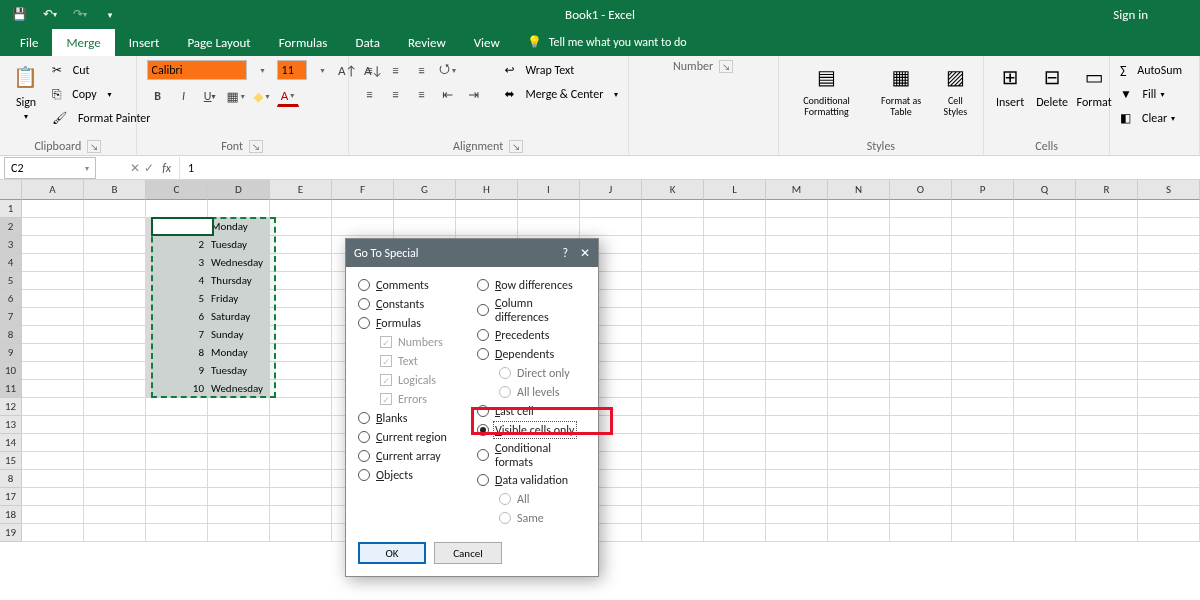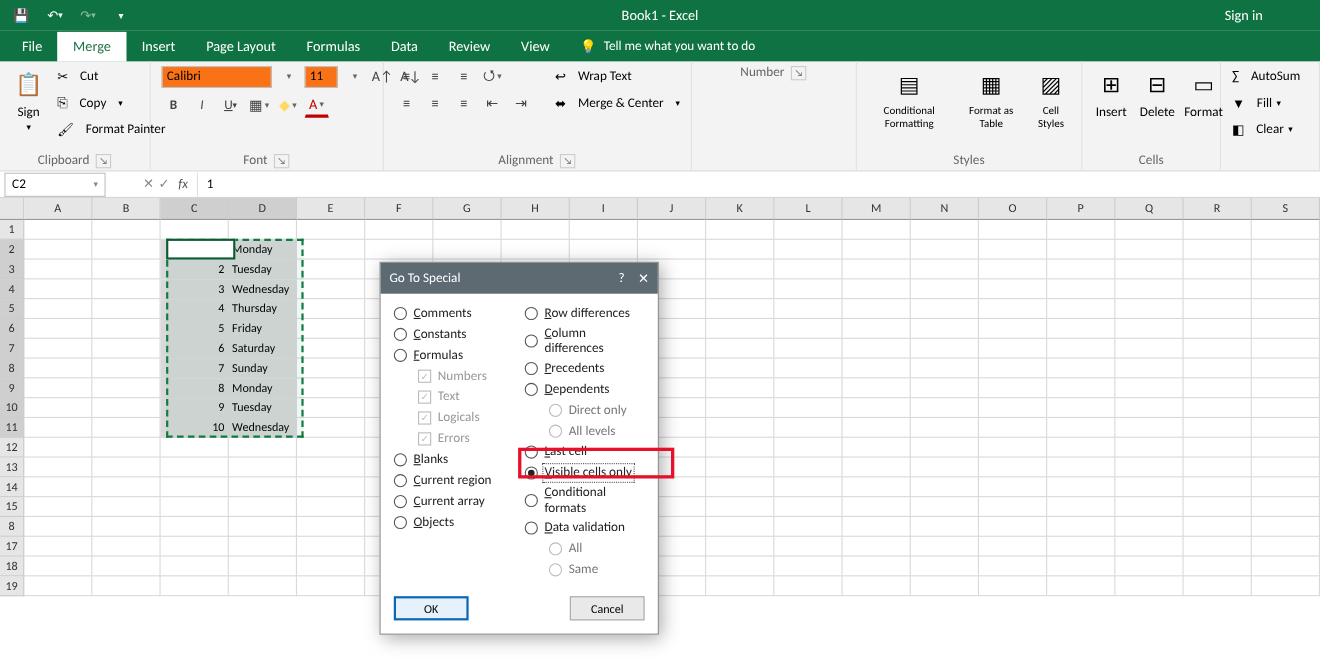--- a/index.html
+++ b/index.html
@@ -49,21 +49,21 @@
 .dlg-body .hdr{font-size:11px;margin-bottom:4px}
 .opt-cols{display:flex;gap:10px}
 .opt-col{flex:1;display:flex;flex-direction:column;gap:3px}
 .radio{display:flex;align-items:center;gap:6px;font-size:11px;min-height:16px}
 .radio .rb{width:12px;height:12px;border:1px solid #555;border-radius:50%;display:flex;align-items:center;justify-content:center;flex-shrink:0}
 .radio.sel .rb::after{content:"";width:6px;height:6px;background:#222;border-radius:50%}
 .radio.sub{margin-left:22px;color:#777}
 .radio.sub .rb{border-color:#bbb}
 .chk{display:flex;align-items:center;gap:6px;font-size:11px;margin-left:22px;color:#999;min-height:16px}
 .chk .cb{width:12px;height:12px;border:1px solid #bbb;display:flex;align-items:center;justify-content:center;font-size:9px;color:#bbb;flex-shrink:0}
-.dlg-btns{display:flex;justify-content:space-between;gap:8px;padding:8px 12px 12px}
+.dlg-btns{display:flex;justify-content:flex-start;gap:8px;padding:8px 12px 12px}
 .dlg-btn{width:68px;height:22px;border:1px solid #a8a8a8;background:#e9e9e9;font-size:11px;display:flex;align-items:center;justify-content:center}
 .dlg-btn.primary{border:2px solid #0b66b5;background:#e6f1fb}
 .redbox{position:absolute;border:3px solid #e7102a;pointer-events:none}
 .u{text-decoration:underline}
 .clip-ic{color:#e07e2f}
 </style>
 </head>
 <body>
 
 <div class="titlebar">

